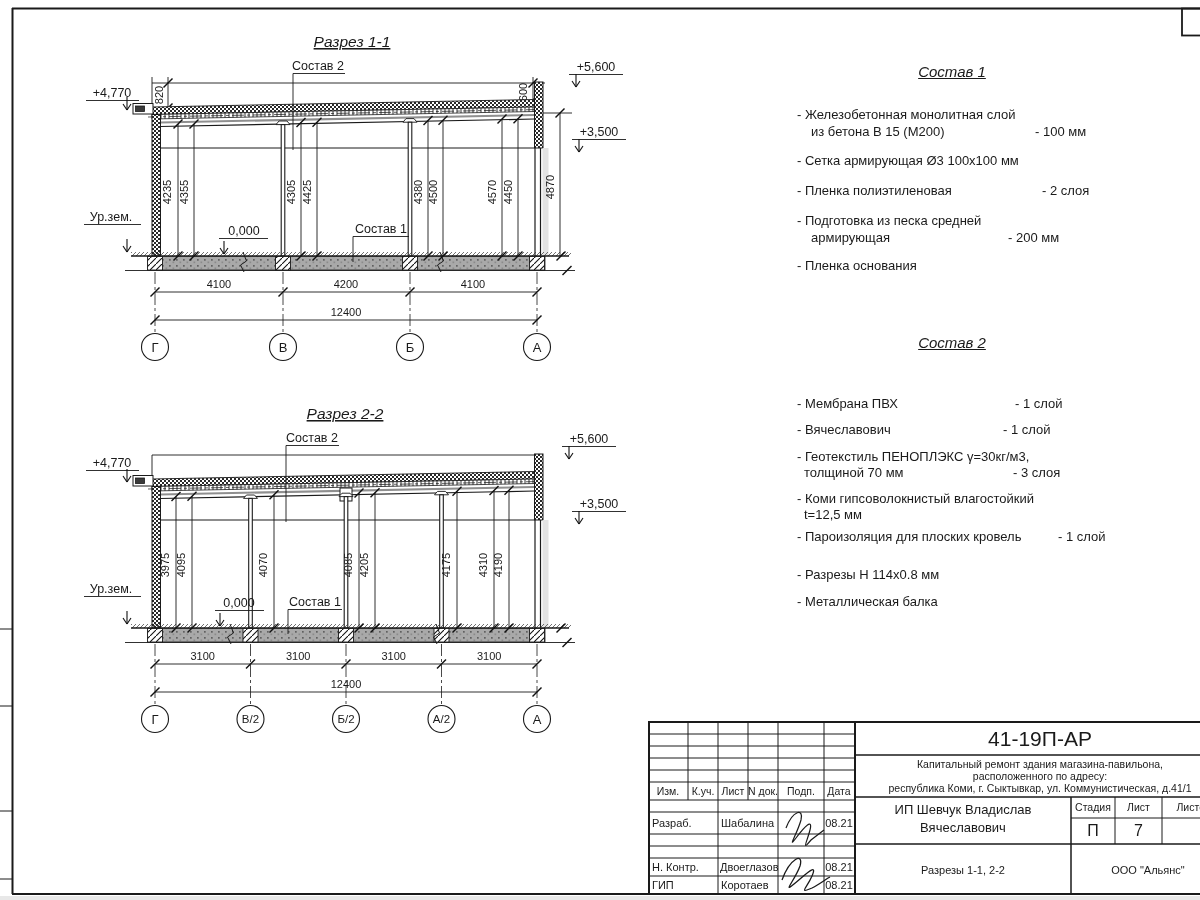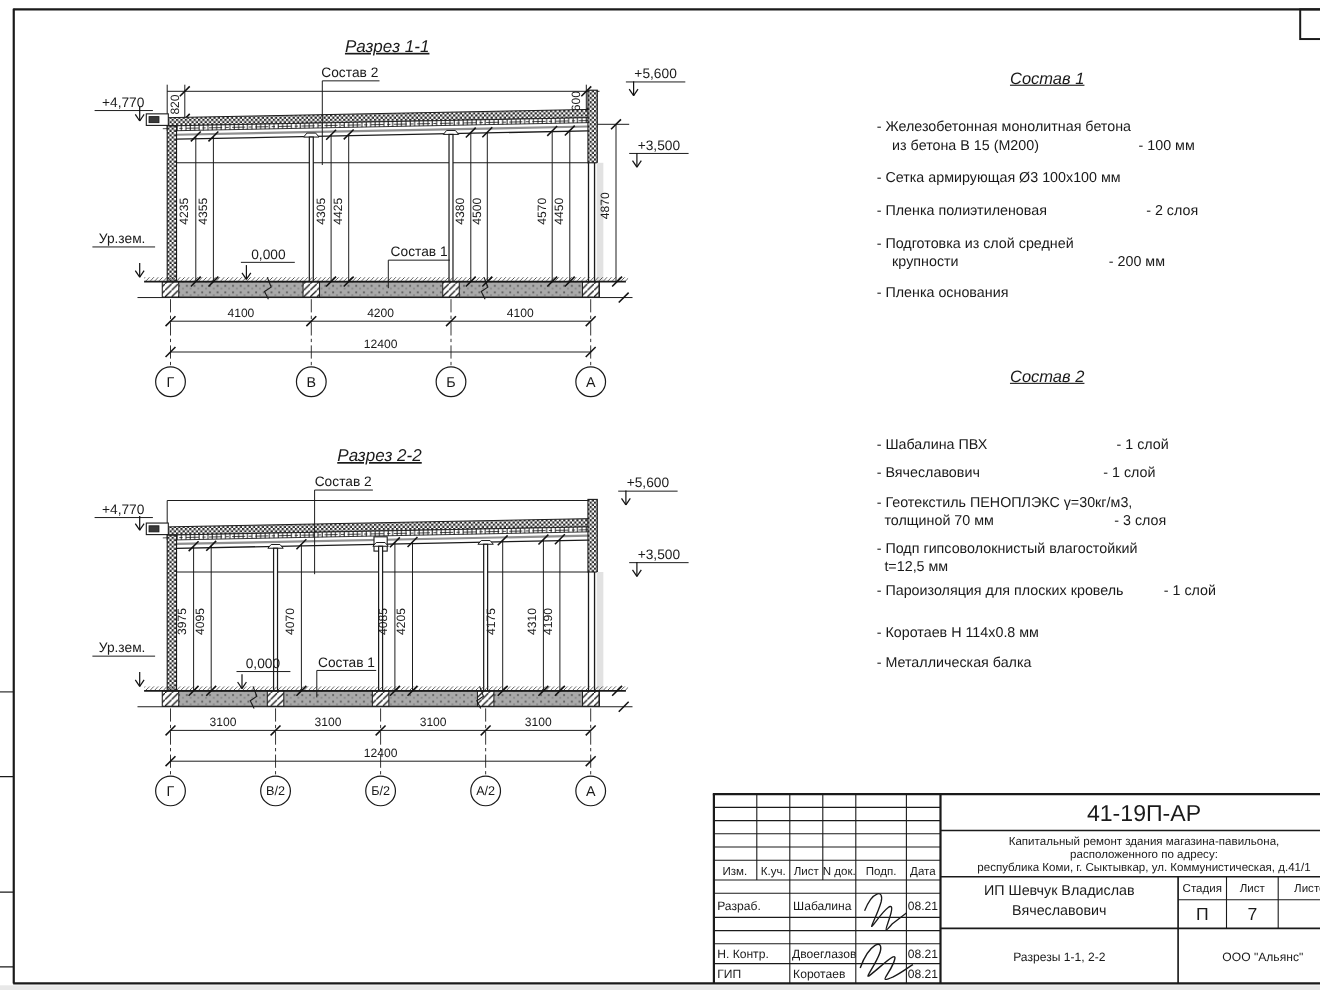--- a/index.html
+++ b/index.html
@@ -409,35 +409,35 @@
     <text class="tb-h" x="1193.5" y="811" text-anchor="middle">Листов</text>
     <text class="tb-st" x="1093" y="836" text-anchor="middle">П</text>
     <text class="tb-st" x="1138.5" y="836" text-anchor="middle">7</text>
     <text class="tb-b" x="963" y="874" text-anchor="middle">Разрезы 1-1, 2-2</text>
     <text class="tb-b" x="1148" y="874" text-anchor="middle">ООО "Альянс"</text>
   </g>
 </svg>
 
 <div class="sostav" style="left:797px;top:60px;height:230px;">
   <div class="sostav-title" style="top:4px;"><span>Состав 1</span></div>
-  <div class="item" style="top:47px;"><span>- Железобетонная  монолитная бетона</span></div>
+  <div class="item" style="top:47px;"><span>- Железобетонная  монолитная слой</span></div>
   <div class="item" style="top:64px;"><span class="ind">из бетона В 15 (М200)</span><span class="v" style="left:238px;">- 100 мм</span></div>
   <div class="item" style="top:93px;"><span>- Сетка армирующая Ø3 100х100 мм</span></div>
   <div class="item" style="top:123px;"><span>- Пленка полиэтиленовая</span><span class="v" style="left:245px;">- 2 слоя</span></div>
-  <div class="item" style="top:153px;"><span>- Подготовка из слой средней</span></div>
-  <div class="item" style="top:170px;"><span class="ind">крупности</span><span class="v" style="left:211px;">- 200 мм</span></div>
+  <div class="item" style="top:153px;"><span>- Подготовка из песка средней</span></div>
+  <div class="item" style="top:170px;"><span class="ind">армирующая</span><span class="v" style="left:211px;">- 200 мм</span></div>
   <div class="item" style="top:198px;"><span>- Пленка основания</span></div>
 </div>
 
 <div class="sostav" style="left:797px;top:335px;height:280px;">
   <div class="sostav-title" style="top:0px;"><span>Состав 2</span></div>
-  <div class="item" style="top:61px;"><span>- Шабалина ПВХ</span><span class="v" style="left:218px;">- 1 слой</span></div>
+  <div class="item" style="top:61px;"><span>- Мембрана ПВХ</span><span class="v" style="left:218px;">- 1 слой</span></div>
   <div class="item" style="top:87px;"><span>- Вячеславович</span><span class="v" style="left:206px;">- 1 слой</span></div>
   <div class="item" style="top:114px;"><span>- Геотекстиль ПЕНОПЛЭКС γ=30кг/м3,</span></div>
   <div class="item" style="top:130px;"><span class="ind2">толщиной 70 мм</span><span class="v" style="left:216px;">- 3 слоя</span></div>
-  <div class="item" style="top:156px;"><span>- Подп гипсоволокнистый влагостойкий</span></div>
+  <div class="item" style="top:156px;"><span>- Коми гипсоволокнистый влагостойкий</span></div>
   <div class="item" style="top:172px;"><span class="ind2">t=12,5 мм</span></div>
   <div class="item" style="top:194px;"><span>- Пароизоляция для плоских кровель</span><span class="v" style="left:261px;">- 1 слой</span></div>
-  <div class="item" style="top:232px;"><span>- Коротаев Н 114х0.8 мм</span></div>
+  <div class="item" style="top:232px;"><span>- Разрезы Н 114х0.8 мм</span></div>
   <div class="item" style="top:259px;"><span>- Металлическая балка</span></div>
 </div>
 
 </div>
 
 </body></html>

